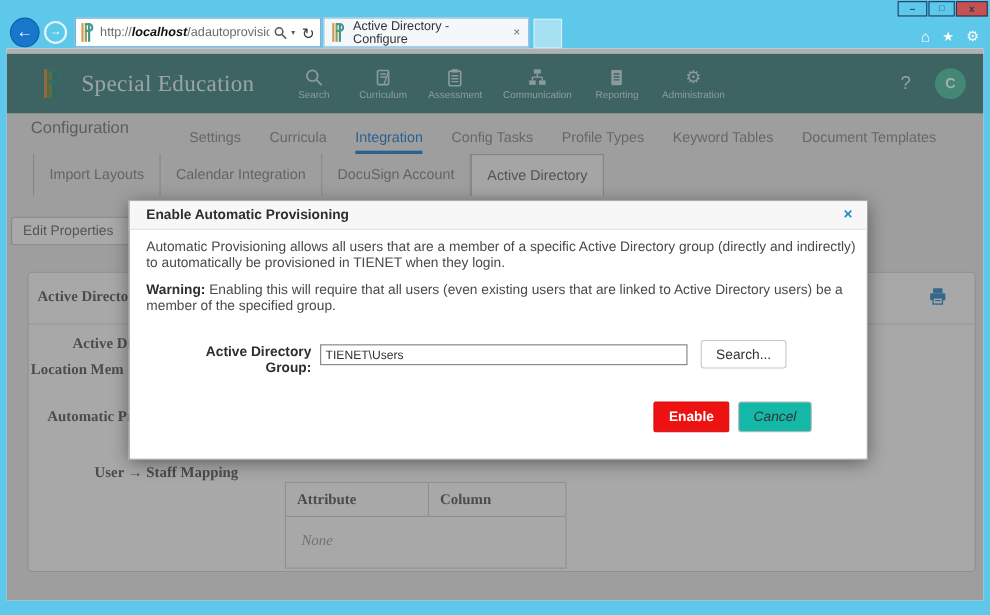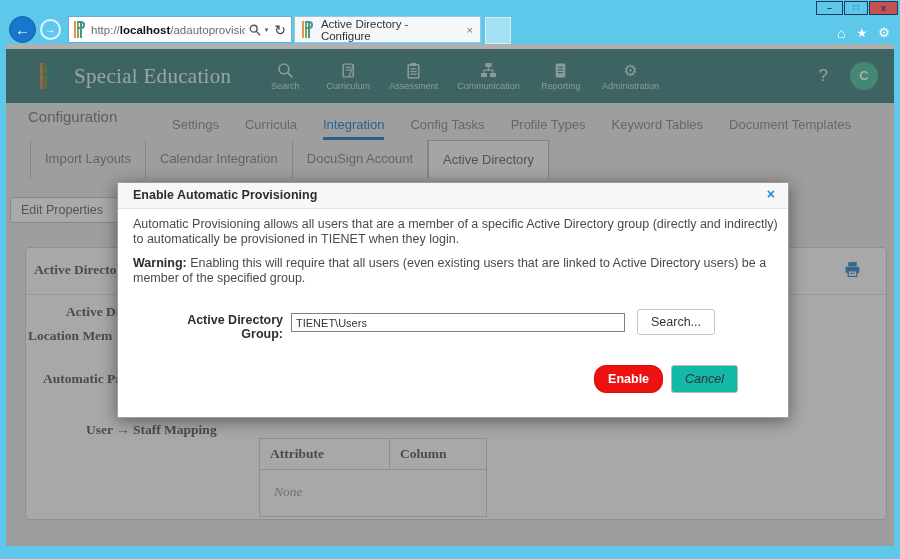--- a/index.html
+++ b/index.html
@@ -17,21 +17,21 @@
   
   .nav-circle{position:absolute;border-radius:50%;text-align:center;color:#fff;box-sizing:border-box;}
   .back-btn{left:9px;top:16px;width:27px;height:27px;background:#1877cd;border:1px solid #115ea6;
             font-size:15px;line-height:25px;}
   .fwd-btn{left:40px;top:19px;width:21px;height:21px;border:2px solid rgba(255,255,255,.8);
            font-size:11px;line-height:17px;color:#fff;}
   .addr{position:absolute;left:68px;top:16px;width:224px;height:27px;box-sizing:border-box;
         background:#fff;border:1px solid #70a8d2;display:flex;align-items:center;gap:4px;
         padding:0 5px;font-size:11.5px;}
   .url{flex:1;white-space:nowrap;overflow:hidden;color:#6b6b6b;}
-  .url .host{font-weight:bold;color:#111;}
+  .url .host{font-weight:bold;color:#111;font-style:italic;}
   .addr .caret{font-size:7px;color:#555;}
   .addr .refresh{font-size:14px;color:#3c3c3c;margin-left:2px;}
   .btab{position:absolute;left:294px;top:16px;width:187px;height:27px;box-sizing:border-box;
         background:#f4f8fb;border:1px solid #9fc2da;display:flex;align-items:center;gap:6px;
         padding:0 7px;font-size:11.5px;color:#333;}
   .btab .tclose{margin-left:auto;color:#777;font-size:11px;}
   .newtab-stub{position:absolute;left:485px;top:17px;width:24px;height:25px;
                background:rgba(255,255,255,.45);border:1px solid rgba(255,255,255,.5);}
   .chrome-icons{position:absolute;right:10px;top:26px;display:flex;gap:11px;color:#fff;align-items:center;}
   .chrome-icons span{font-size:13px;line-height:14px;}
@@ -84,21 +84,21 @@
               border:1px solid #c2c2c2;border-radius:3px;background:#f2f2f2;font-size:12.5px;
               color:#7a7a7a;line-height:24px;padding-left:10px;white-space:nowrap;overflow:hidden;}
   .panel{position:absolute;left:19px;top:69px;width:862px;height:273px;box-sizing:border-box;
          border:1px solid #cdcdcd;border-radius:4px;background:#f1f1f1;}
   .panel-header{height:46px;border-bottom:1px solid #d9d9d9;position:relative;}
   .serif{font-family:"Liberation Serif",serif;font-weight:bold;font-size:13.5px;color:#6d6d6d;white-space:nowrap;}
   .panel-title{position:absolute;left:8px;top:14px;}
   .printer{position:absolute;right:25px;top:13px;}
   .flabel{position:absolute;}
   .fl1{left:40px;top:56px;} .fl2{left:2px;top:80px;} .fl3{left:17px;top:123px;} .fl4{left:60px;top:174px;}
-  .map-table{position:absolute;left:233px;top:190px;width:228px;box-sizing:border-box;
+  .map-table{position:absolute;left:233px;top:190px;width:256px;box-sizing:border-box;
              border:1px solid #cdcdcd;}
   .mt-head{display:flex;border-bottom:1px solid #cdcdcd;}
   .mt-cell{padding:7px 10px;box-sizing:border-box;}
   .mt-c1{width:130px;border-right:1px solid #cdcdcd;}
   .mt-body{padding:12px 14px 16px;}
   .none-txt{font-family:"Liberation Serif",serif;font-style:italic;font-size:13.5px;color:#a3a3a3;}
 
   .dim-overlay{position:absolute;left:0;top:0;right:0;bottom:0;background:rgba(0,0,0,.30);z-index:50;}
 
   
@@ -111,21 +111,21 @@
   .m-p1{width:650px;}
   .m-p2{width:650px;margin-top:9px;}
   .m-p2 b{color:#2e2e2e;}
   .m-form{display:flex;align-items:flex-start;margin-top:27px;}
   .g-label{width:120px;margin-left:30px;text-align:right;font-weight:bold;color:#2e2e2e;line-height:14px;}
   .g-input{margin-left:8px;width:334px;height:19px;box-sizing:border-box;border:1px solid #808080;
            font-family:"Liberation Sans",sans-serif;font-size:11px;color:#333;padding:1px 4px;}
   .g-search{margin-left:12px;margin-top:-4px;padding:5px 13px;background:#fff;border:1px solid #c6c6c6;
             border-radius:3px;font-family:"Liberation Sans",sans-serif;font-size:12.5px;color:#333;}
   .m-btns{display:flex;justify-content:flex-end;gap:8px;margin:24px 35px 0 0;}
-  .btn{font-family:"Liberation Sans",sans-serif;font-size:12.5px;padding:6px 13px;border-radius:12px;}
+  .btn{font-family:"Liberation Sans",sans-serif;font-size:12.5px;padding:6px 13px;border-radius:2px;}
   .btn-enable{background:#ee1111;border:1px solid #d40f0f;color:#fff;font-weight:bold;}
   .btn-cancel{background:#14b8a6;border:1px solid #b9b9b9;border-radius:3px;color:#333;font-style:italic;}
 </style>
 </head>
 <body>
 
 <div class="window">
 
   <div class="win-btn win-min">–</div>
   <div class="win-btn win-max">□</div>

